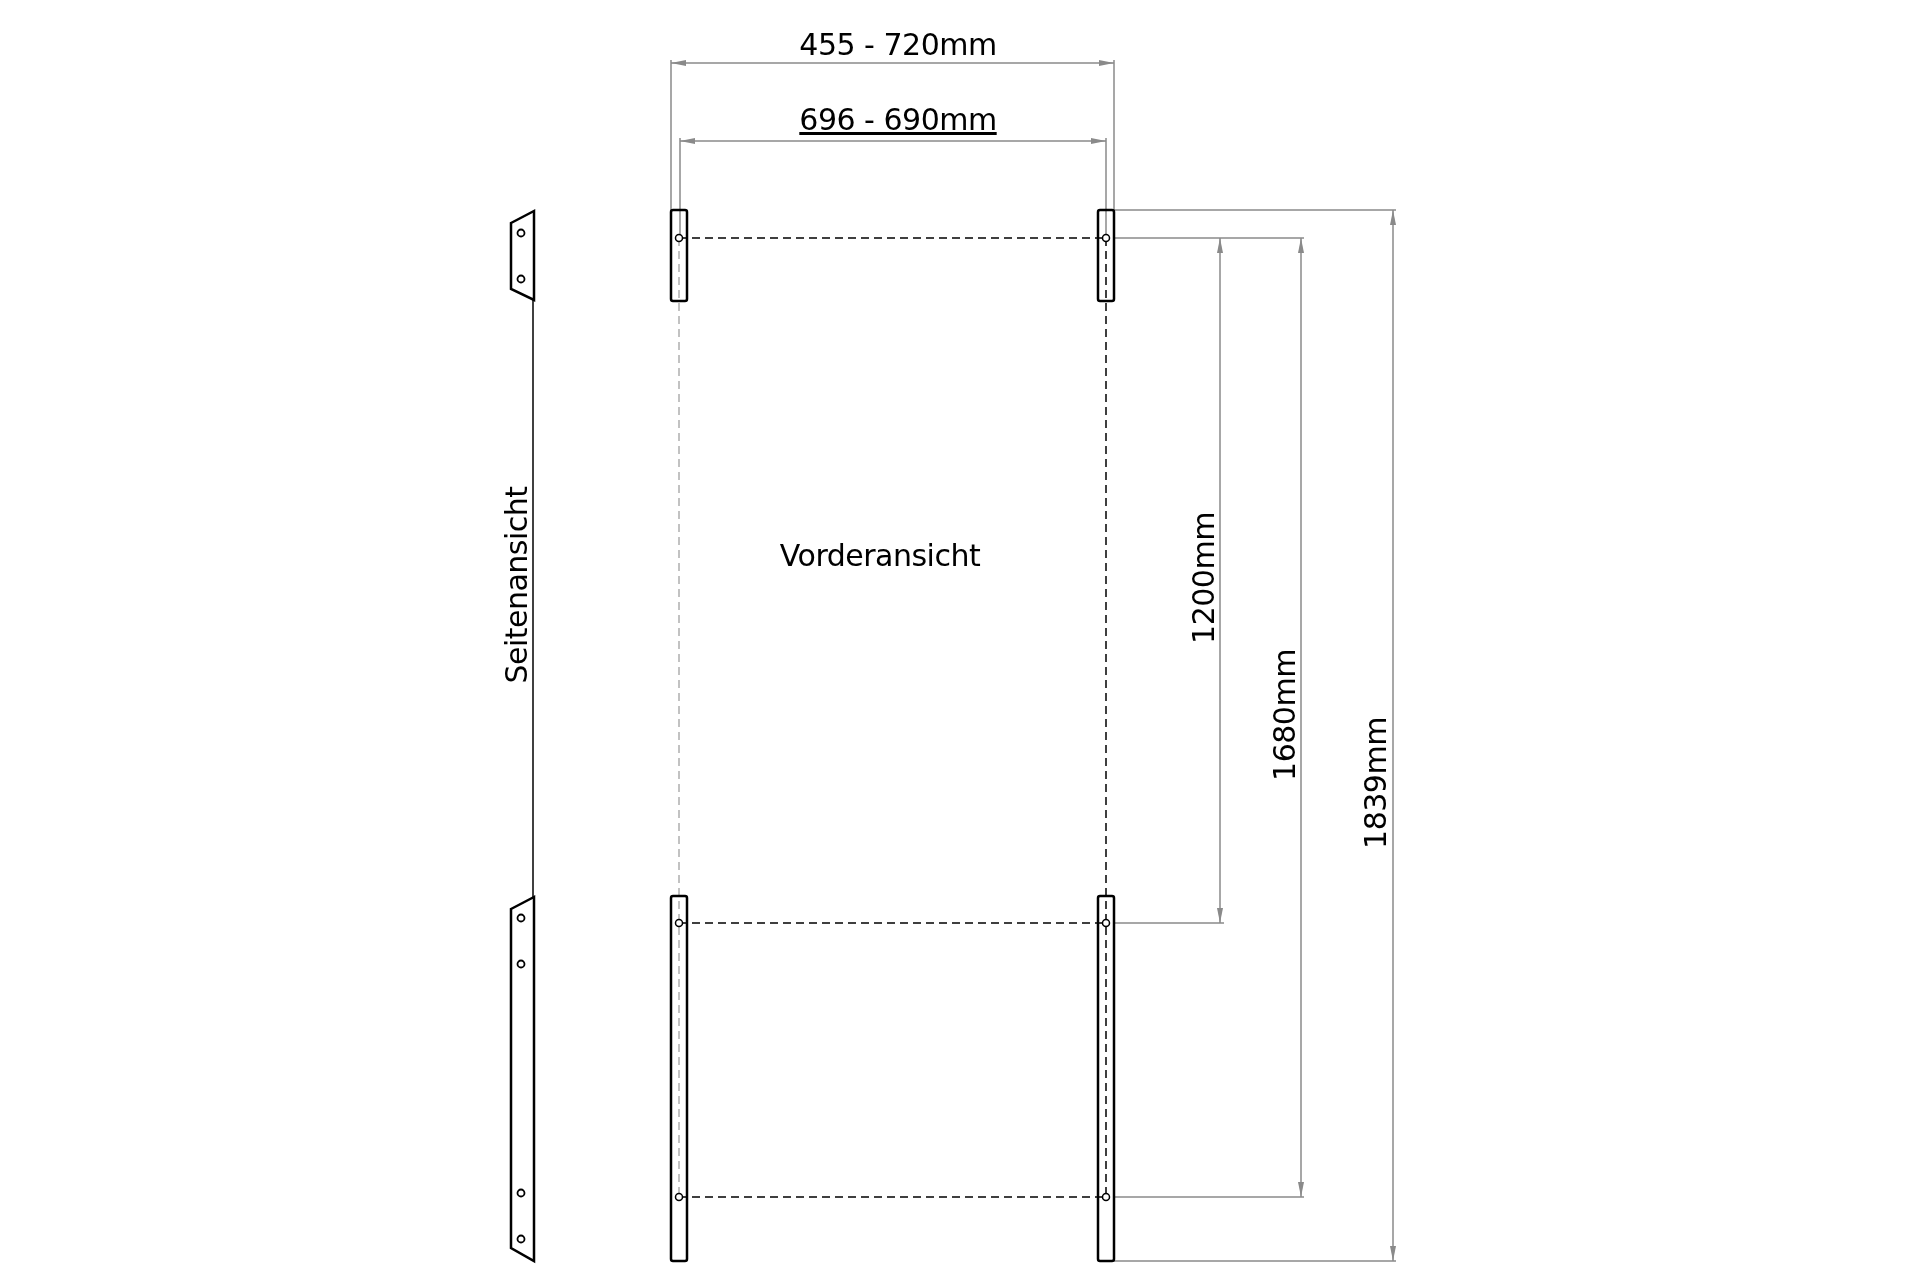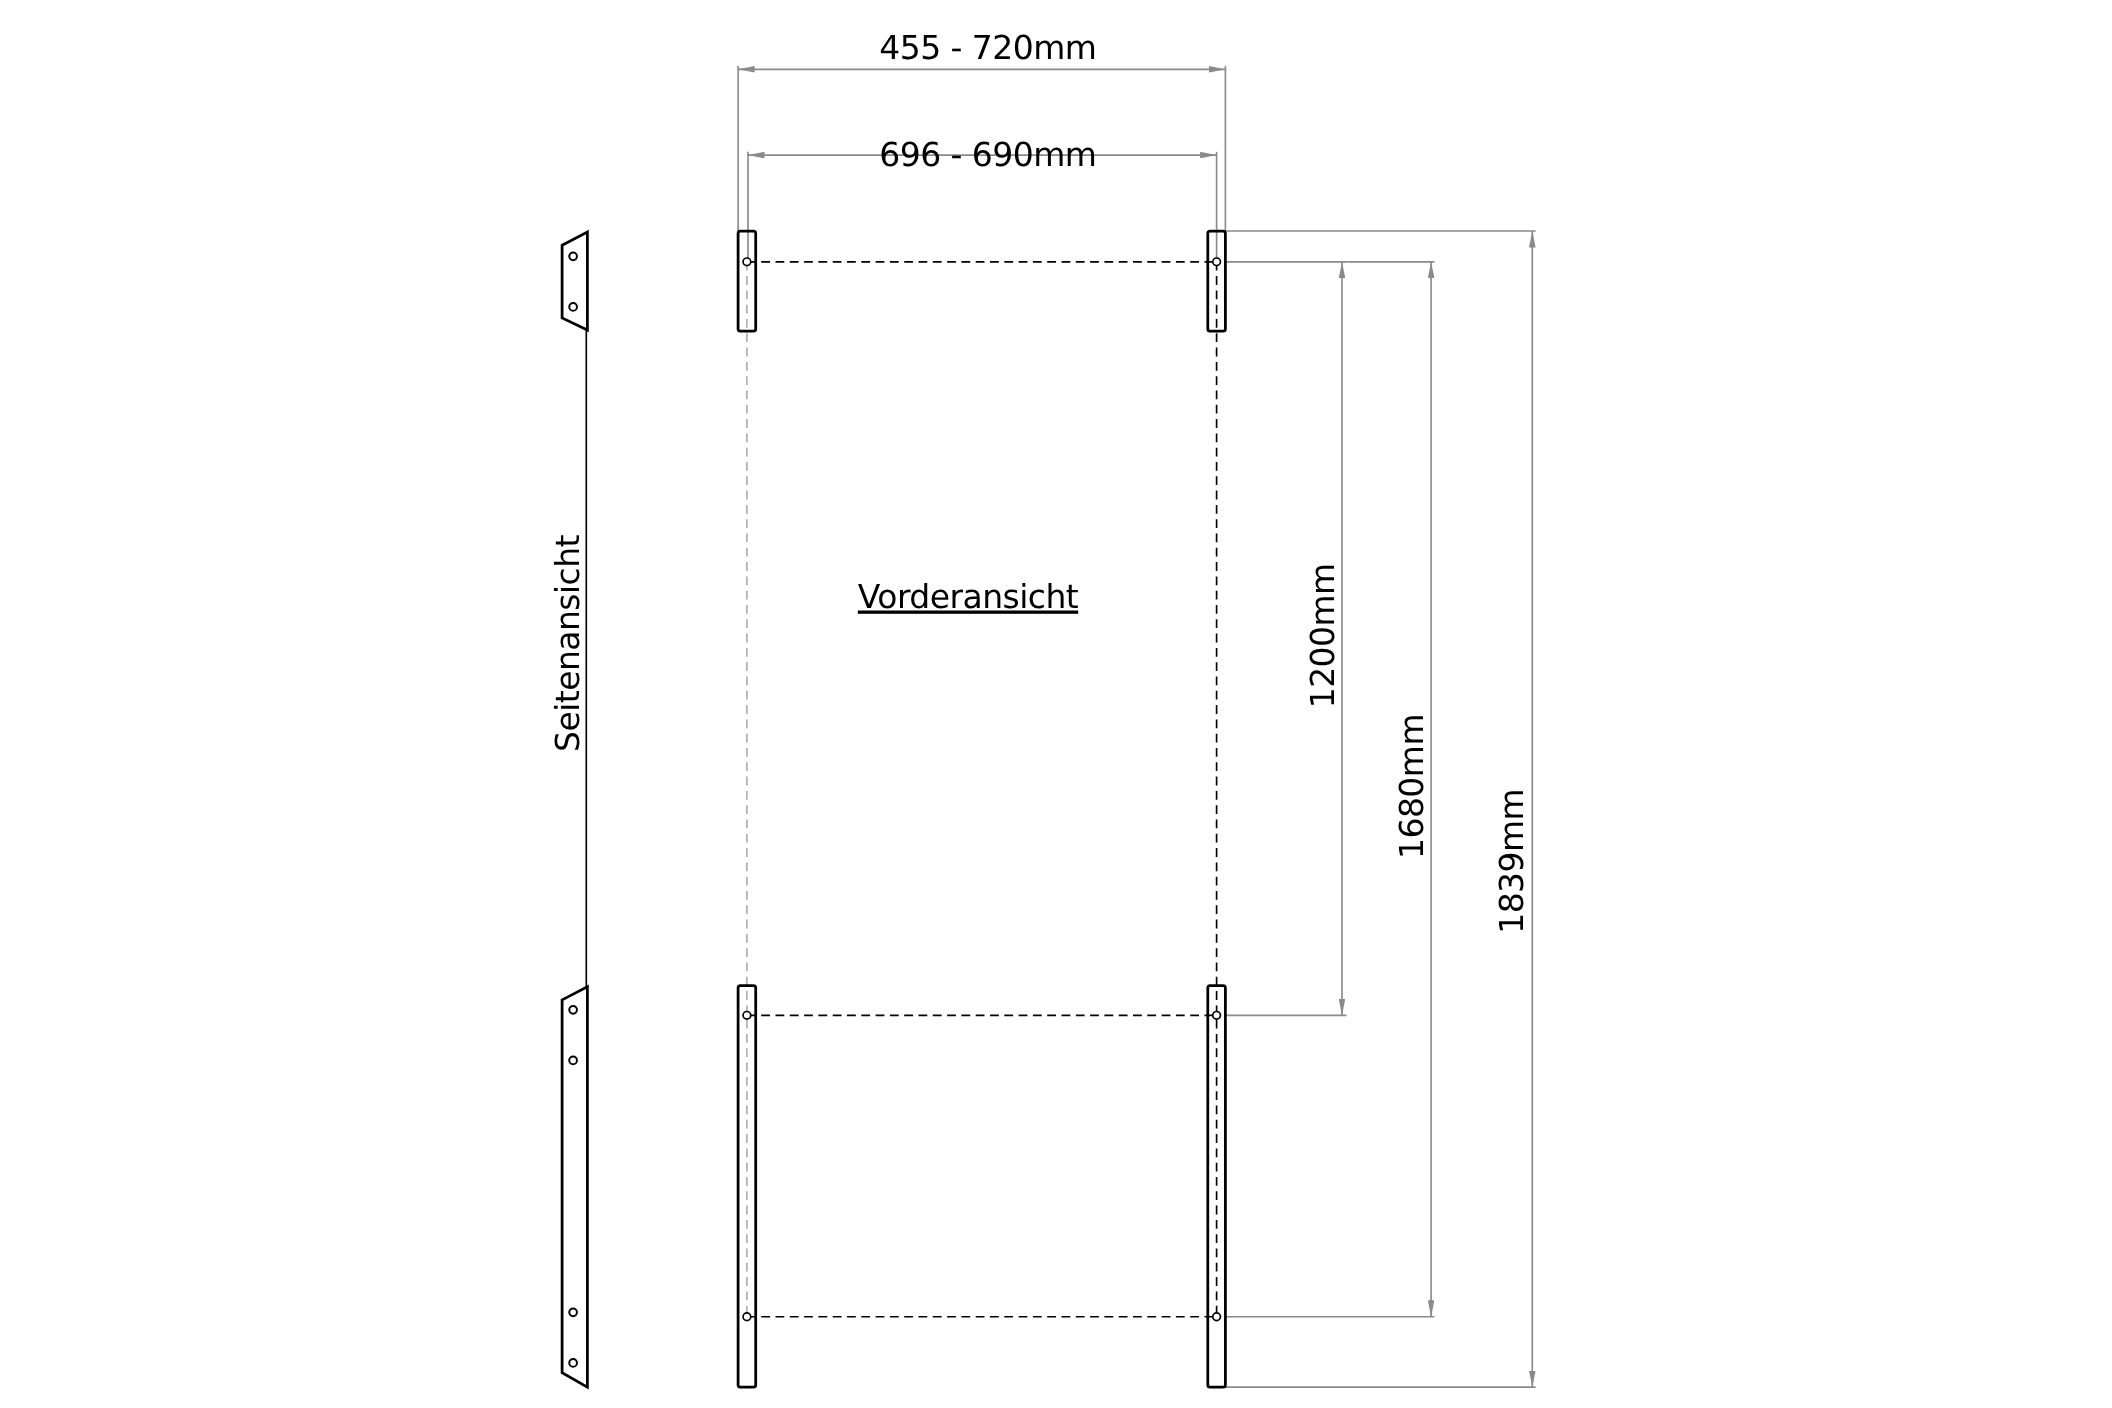--- a/index.html
+++ b/index.html
@@ -80,18 +80,18 @@
     <circle cx="521" cy="233" r="3.5"></circle>
     <circle cx="521" cy="279" r="3.5"></circle>
     <circle cx="521" cy="918" r="3.5"></circle>
     <circle cx="521" cy="964" r="3.5"></circle>
     <circle cx="521" cy="1193" r="3.5"></circle>
     <circle cx="521" cy="1239" r="3.5"></circle>
   </g>
 </svg>
 
 <div class="lbl hcenter" style="left:898px; top:45px;">455 - 720mm</div>
-<div class="lbl hcenter" style="left:898px; top:142px;">696 - 690mm</div>
-<div class="lbl hcenter" style="left:880px; top:544px;text-decoration:underline;">Vorderansicht</div>
+<div class="lbl hcenter" style="left:898px; top:120px;text-decoration:underline;">696 - 690mm</div>
+<div class="lbl hcenter" style="left:880px; top:556px;">Vorderansicht</div>
 <div class="lbl vrot" style="left:517px; top:585px;">Seitenansicht</div>
 <div class="lbl vrot" style="left:1204px; top:578px;">1200mm</div>
 <div class="lbl vrot" style="left:1285px; top:715px;">1680mm</div>
 <div class="lbl vrot" style="left:1376px; top:783px;">1839mm</div>
 
 </body></html>

